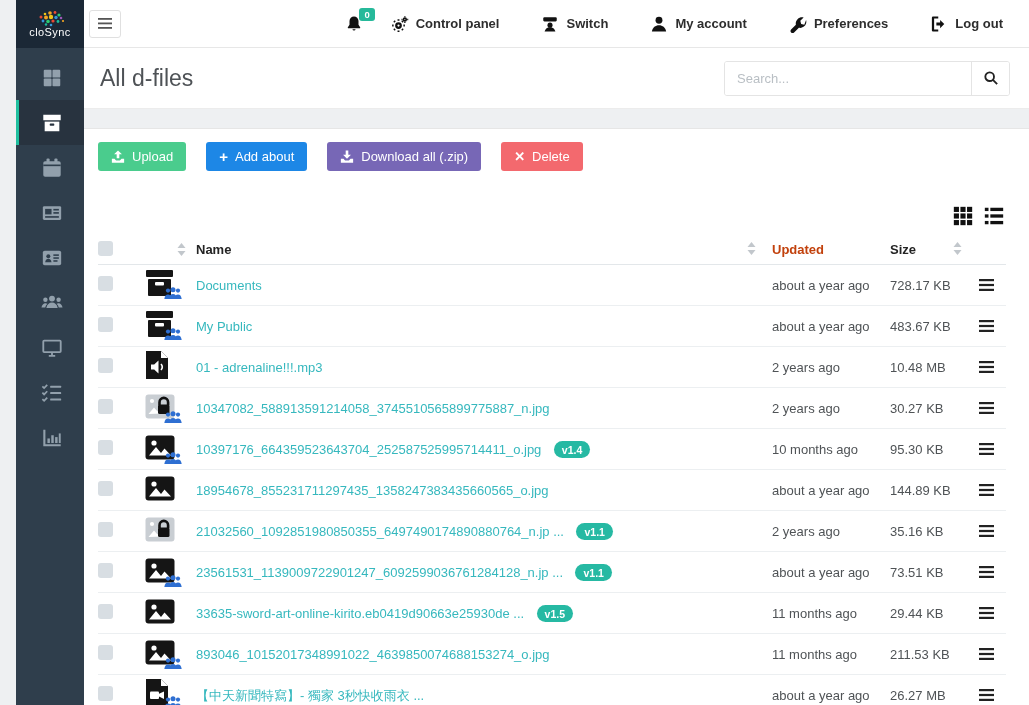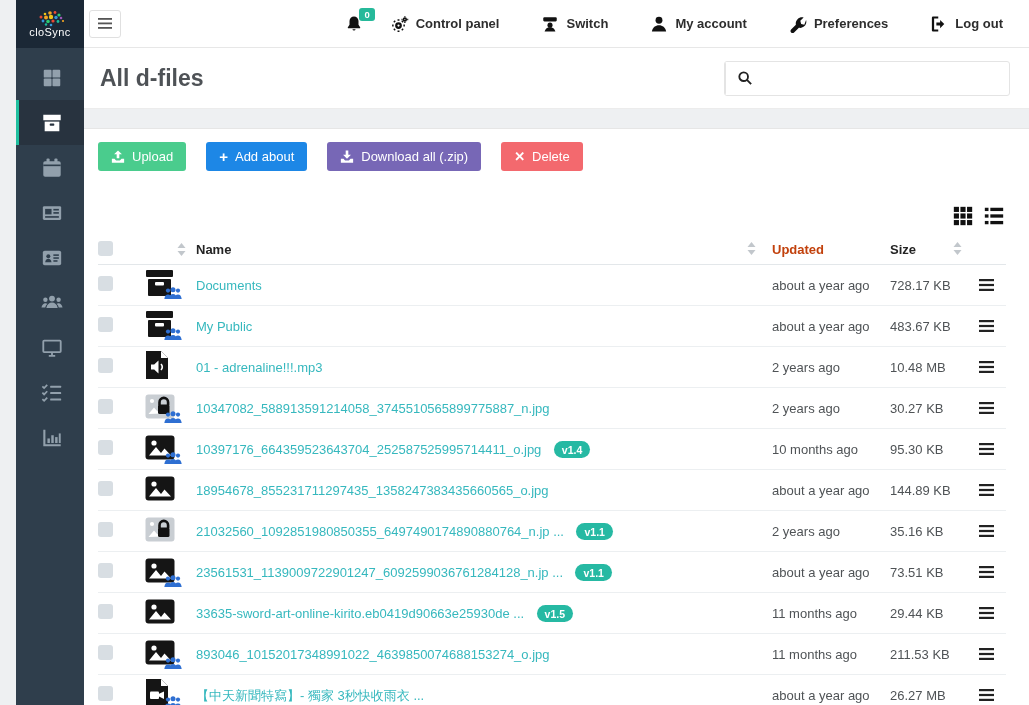--- a/index.html
+++ b/index.html
@@ -27,21 +27,21 @@
     border:1px solid #e0e0e0; border-radius:3px; display:flex; align-items:center; justify-content:center; }
   .topnav { margin-left:auto; display:flex; align-items:center; gap:42px; padding-right:26px; }
   .nav-item { display:flex; align-items:center; gap:7px; font-size:13px; font-weight:700; color:#2d2d2d; }
   .bell-wrap { position:relative; margin-right:-14px; }
   .bell-badge { position:absolute; top:-7px; right:-12px; background:var(--notification_green,#26b99a);
     color:#fff; font-size:9.5px; font-weight:700; padding:2px 5px; border-radius:3px; line-height:1; }
 
   
   .titlebar { position:absolute; left:68px; top:48px; right:0; height:61px; background:#fff;
     border-bottom:1px solid #ececec; display:flex; align-items:center; }
-  .page-title { margin-left:32px; font-size:23px; font-weight:700; color:#4e5256; }
+  .page-title { margin-left:32px; font-size:23px; font-weight:400; color:#4e5256; }
   .searchbox { margin-left:auto; margin-right:19px; width:286px; height:35px;
     border:1px solid #e4e4e4; border-radius:3px; display:flex; background:#fff; overflow:hidden; }
   .searchbox input { flex:1; border:none; outline:none; padding:0 12px; font-size:13px;
     color:#555; font-family:"Liberation Sans",sans-serif; }
   .searchbox input::placeholder { color:#b9bfc4; }
   .search-btn { width:38px; border-left:1px solid #e4e4e4; display:flex;
     align-items:center; justify-content:center; background:#fff; }
 
   
   .panel { position:absolute; left:74px; top:128px; right:0; bottom:0; background:#fff;
@@ -260,20 +260,21 @@
           <path d="M13.5 6.5 19 12l-5.5 5.5v-3.6H8.5v-3.8h5z"></path>
         </svg>
       <span data-interactable="false">Log out</span>
     </div>
   </div>
 </div>
 
 <div class="titlebar" data-interactable="false">
   <div class="page-title" data-interactable="false">All d-files</div>
   <div class="searchbox" data-interactable="false">
+    <input type="text" data-interactable="true" placeholder="Search..." style="">
     <div class="search-btn" data-interactable="true">
       <svg width="16" height="16" viewBox="0 0 24 24" fill="none" stroke="#222" stroke-width="2.8" data-interactable="false">
           <circle cx="10" cy="10" r="6.5"></circle>
           <path d="M15.2 15.2l6 6"></path>
         </svg>
     </div>
   </div>
 </div>
 
 <div class="panel" data-interactable="false">

